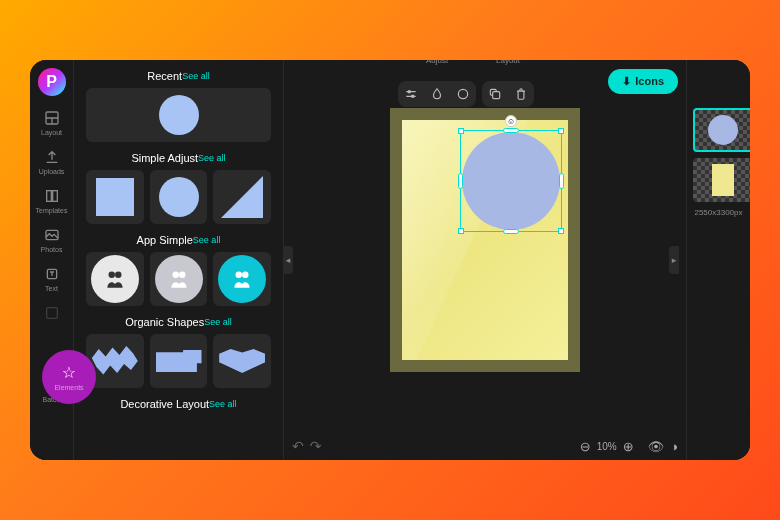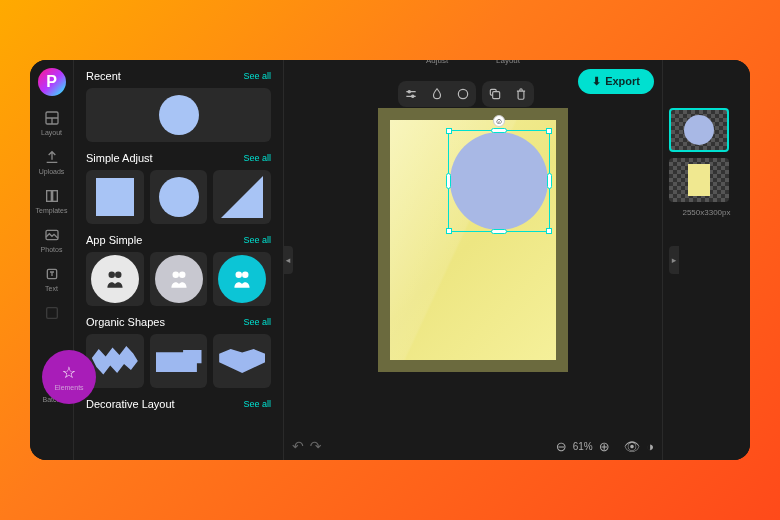--- a/index.html
+++ b/index.html
@@ -9,21 +9,21 @@
 .logo{width:28px;height:28px;border-radius:50%;background:linear-gradient(135deg,#ff1a8c,#b933ff,#1affff);display:flex;align-items:center;justify-content:center;color:#fff;font-weight:bold;font-size:16px;margin-bottom:6px;}
 .lbitem{display:flex;flex-direction:column;align-items:center;gap:2px;padding:5px 0;width:100%;cursor:pointer;}
 .lbitem .ic{width:18px;height:18px;display:flex;align-items:center;justify-content:center;color:#888;}
 .lbitem .lab{font-size:7px;color:#888;}
 .elements-bubble{position:absolute;left:12px;top:290px;width:54px;height:54px;border-radius:50%;background:#a81db8;display:flex;flex-direction:column;align-items:center;justify-content:center;z-index:10;}
 .elements-bubble .ic{color:#fff;font-size:16px;}
 .elements-bubble .lab{font-size:7px;color:#d0a0d8;margin-top:2px;}
 .panel{width:210px;background:#1a1a1a;padding:10px 12px;overflow-y:auto;border-right:1px solid #2a2a2a;}
 .panel::-webkit-scrollbar{width:0;}
 .section{margin-bottom:10px;}
-.sec-head{display:flex;justify-content:space-between;align-items:center;margin-bottom:6px;}
+.sec-head{display:flex;justify-content:center;align-items:center;margin-bottom:6px;}
 .sec-title{color:#fff;font-size:11px;font-weight:500;}
 .see-all{color:#00e0d0;font-size:9px;cursor:pointer;}
 .shape-row{display:flex;gap:6px;}
 .shape-tile{flex:1;background:#2a2a2a;border-radius:6px;height:54px;display:flex;align-items:center;justify-content:center;}
 .recent-tile{width:58px;}
 .circle-shape{width:40px;height:40px;border-radius:50%;background:#a8c4f5;}
 .square-shape{width:38px;height:38px;background:#a8c4f5;}
 .triangle-shape{width:0;height:0;border-left:42px solid transparent;border-bottom:42px solid #a8c4f5;}
 .icon-tile{width:48px;height:48px;border-radius:50%;display:flex;align-items:center;justify-content:center;}
 .icon-tile.white{background:#e8e8e8;}
@@ -52,21 +52,21 @@
 .handle.tl{left:-3px;top:-3px;}.handle.tr{right:-3px;top:-3px;}.handle.bl{left:-3px;bottom:-3px;}.handle.br{right:-3px;bottom:-3px;}
 .edge-h{position:absolute;width:16px;height:5px;background:#fff;border:1px solid #00e0d0;border-radius:3px;left:50%;transform:translateX(-50%);}
 .edge-h.t{top:-3px;}.edge-h.b{bottom:-3px;}
 .edge-v{position:absolute;width:5px;height:16px;background:#fff;border:1px solid #00e0d0;border-radius:3px;top:50%;transform:translateY(-50%);}
 .edge-v.l{left:-3px;}.edge-v.r{right:-3px;}
 .topknob{position:absolute;left:50%;top:-16px;transform:translateX(-50%);width:12px;height:12px;border-radius:50%;background:#fff;border:1px solid #ccc;font-size:8px;display:flex;align-items:center;justify-content:center;}
 .bottombar{position:absolute;bottom:6px;left:8px;right:8px;display:flex;align-items:center;gap:10px;}
 .undo-redo{display:flex;gap:6px;color:#666;font-size:14px;}
 .zoom{display:flex;align-items:center;gap:6px;color:#aaa;font-size:10px;}
 .zoom .ic{font-size:13px;cursor:pointer;}
-.rightbar{width:88px;background:#1a1a1a;padding:48px 6px 6px;display:flex;flex-direction:column;gap:6px;border-left:1px solid #2a2a2a;}
+.rightbar{width:64px;background:#1a1a1a;padding:48px 6px 6px;display:flex;flex-direction:column;gap:6px;border-left:1px solid #2a2a2a;}
 .layer{width:60px;height:44px;background:repeating-conic-gradient(#555 0 25%,#333 0 50%) 0 0/8px 8px;border-radius:4px;display:flex;align-items:center;justify-content:center;cursor:pointer;}
 .layer.sel{border:2px solid #00e0d0;}
 .layer .circ{width:30px;height:30px;border-radius:50%;background:#a8b8e5;}
 .layer .rect{width:22px;height:32px;background:#f0e890;}
 .dims{color:#888;font-size:8px;text-align:center;}
 .collapse{position:absolute;width:10px;height:28px;background:#2a2a2a;display:flex;align-items:center;justify-content:center;color:#888;font-size:9px;cursor:pointer;z-index:5;}
 .collapse.left{left:253px;top:186px;border-radius:0 4px 4px 0;}
 .collapse.right{right:71px;top:186px;border-radius:4px 0 0 4px;}
 </style>
 </head>
@@ -275,21 +275,21 @@
           <div class="tool-btn">
               <svg width="14" height="14" viewBox="0 0 24 24" fill="none" stroke="currentColor" stroke-width="2">
                 <path d="M5 7h14M10 7V5a2 2 0 012-2h0a2 2 0 012 2v2M7 7v12a2 2 0 002 2h6a2 2 0 002-2V7"></path>
               </svg>
             </div>
         </div>
       </div>
       <div class="spacer"></div>
       <div class="export-btn">
         <span>⬇</span>
-        <span>Export</span>
+        <span>Icons</span>
       </div>
     </div>
 
     <div class="canvas-body">
       <div class="artboard">
         <div class="sh"></div>
         <div class="sel-circle">
           <div class="c"></div>
           <div class="sel-box">
             <div class="topknob">☺</div>
@@ -307,21 +307,21 @@
     </div>
 
     <div class="bottombar">
       <div class="undo-redo">
         <span>↶</span>
         <span>↷</span>
       </div>
       <div class="spacer"></div>
       <div class="zoom">
         <span class="ic">⊖</span>
-        <span>61%</span>
+        <span>10%</span>
         <span class="ic">⊕</span>
         <span class="ic" style="margin-left:8px">👁</span>
         <span class="ic">◑</span>
       </div>
     </div>
   </div>
 
   <div class="rightbar">
     <div class="layer sel">
         <div class="circ"></div>

